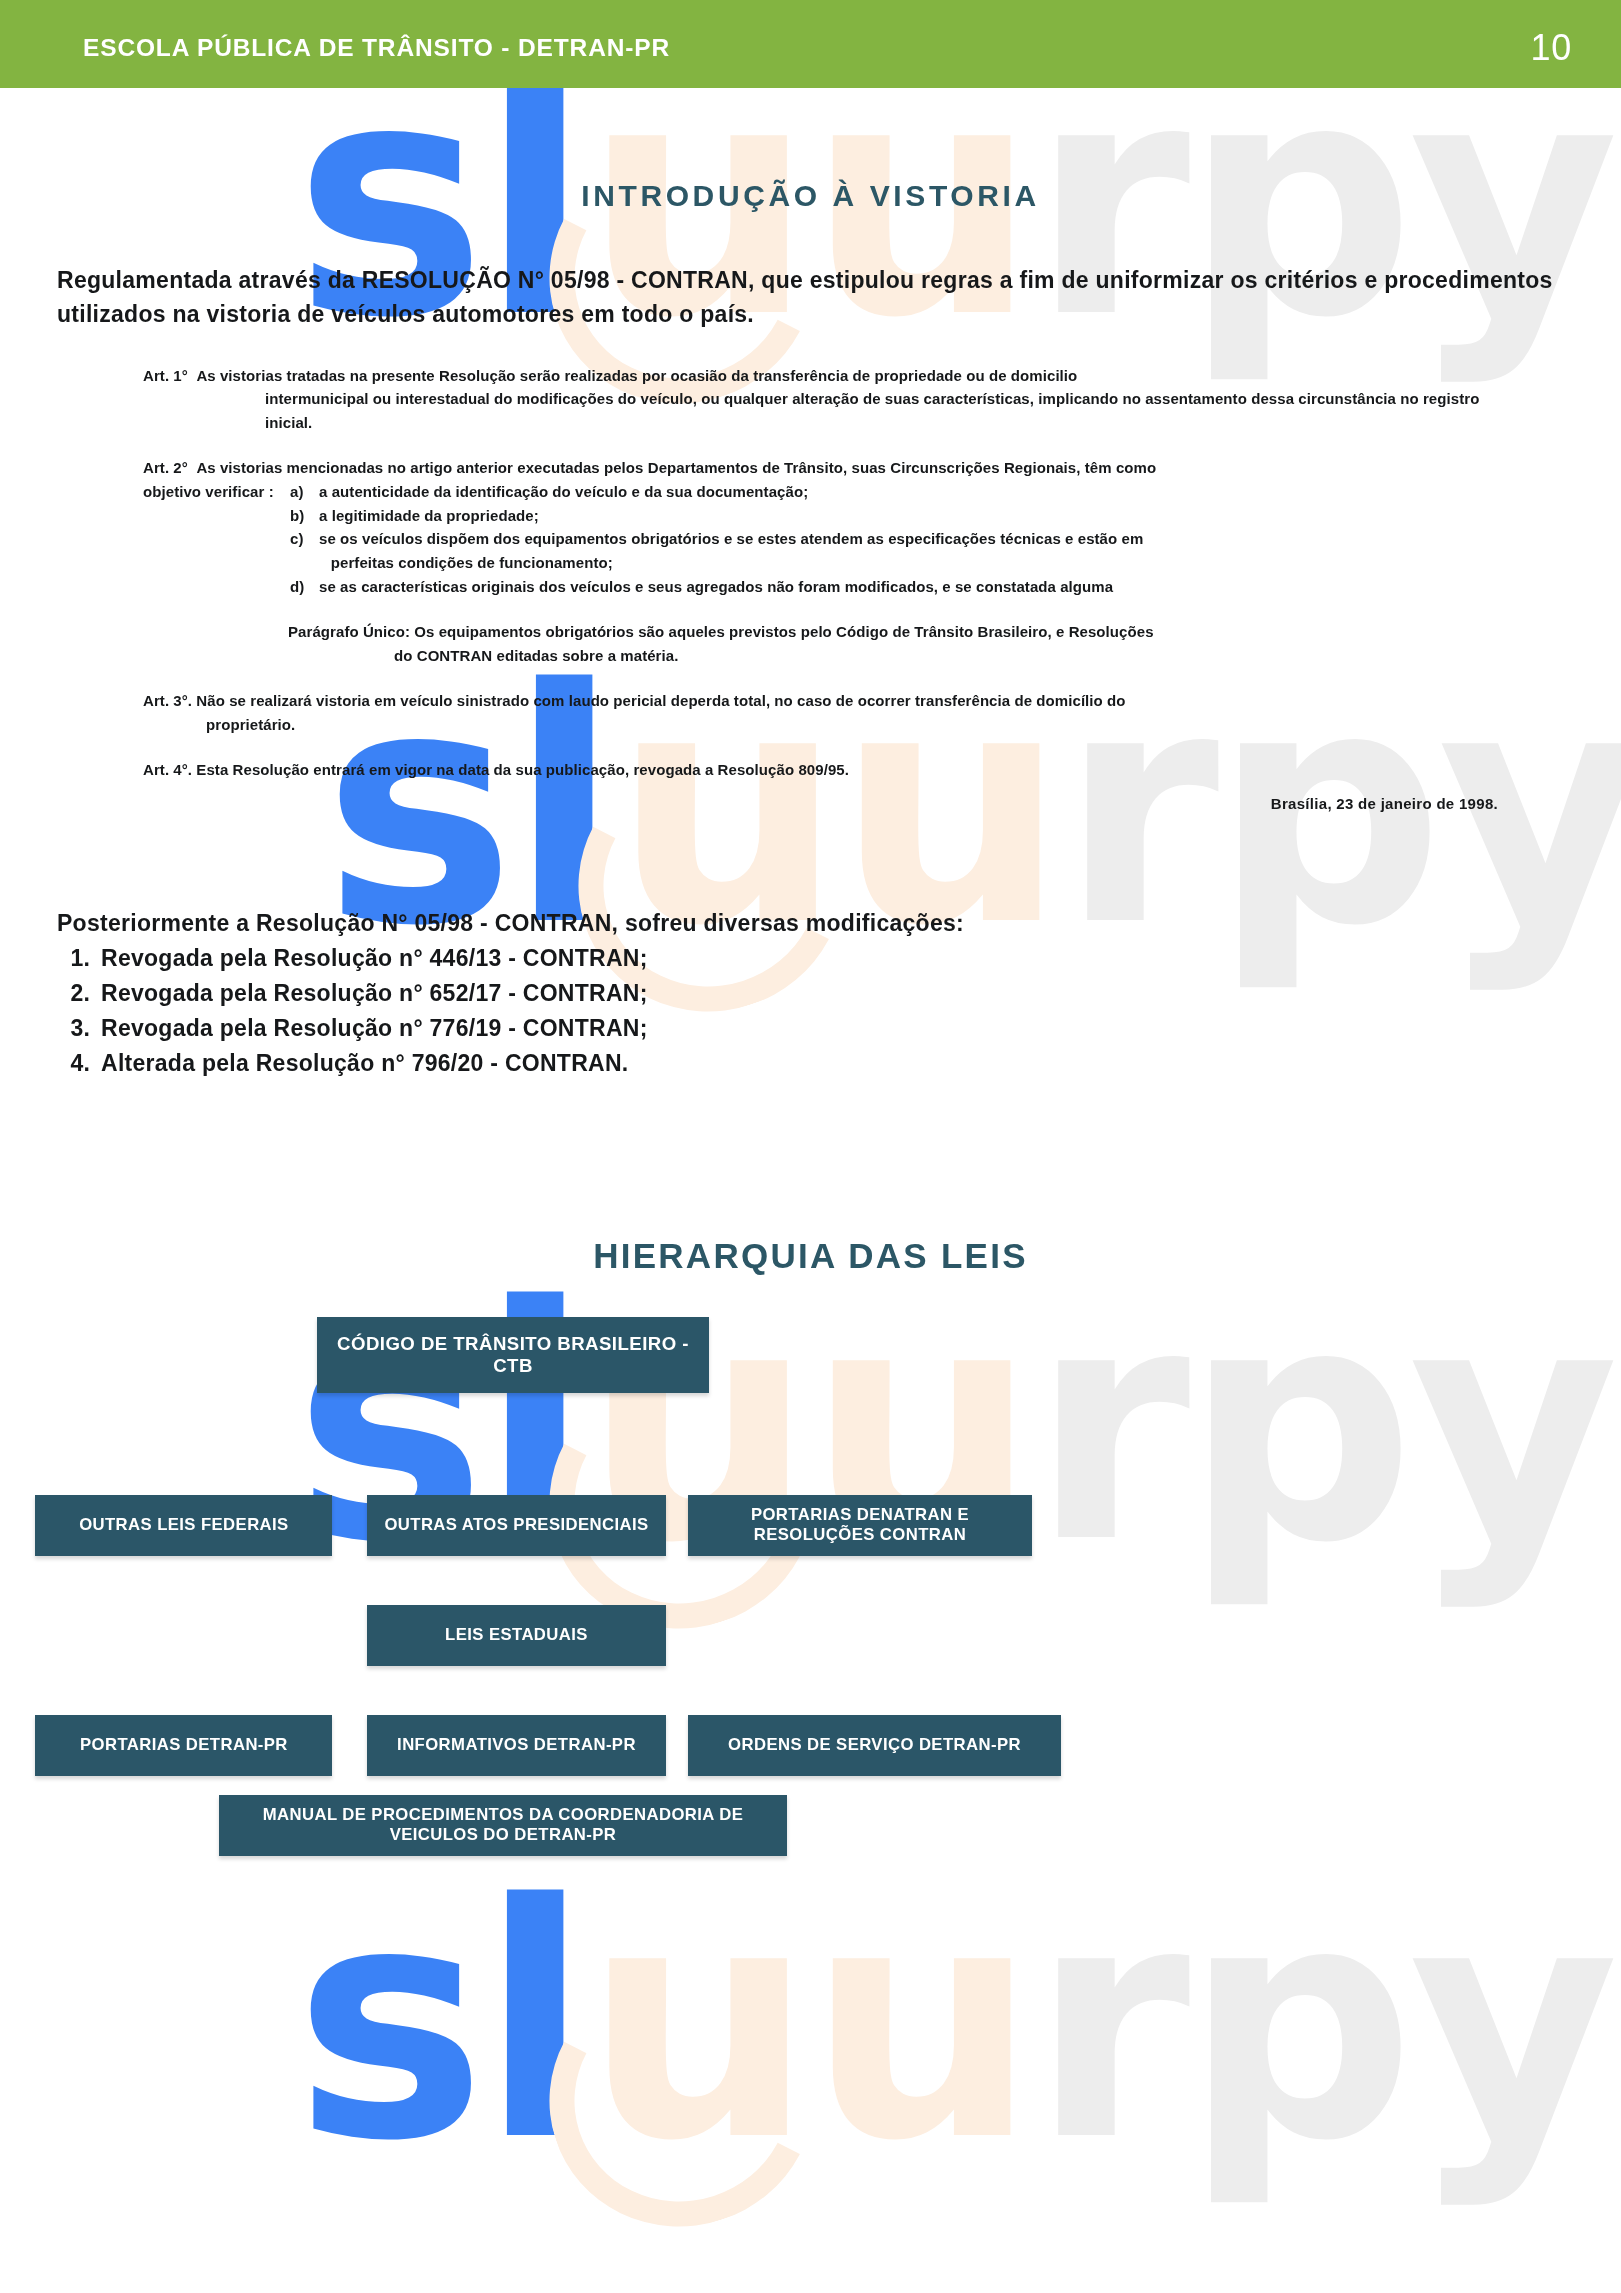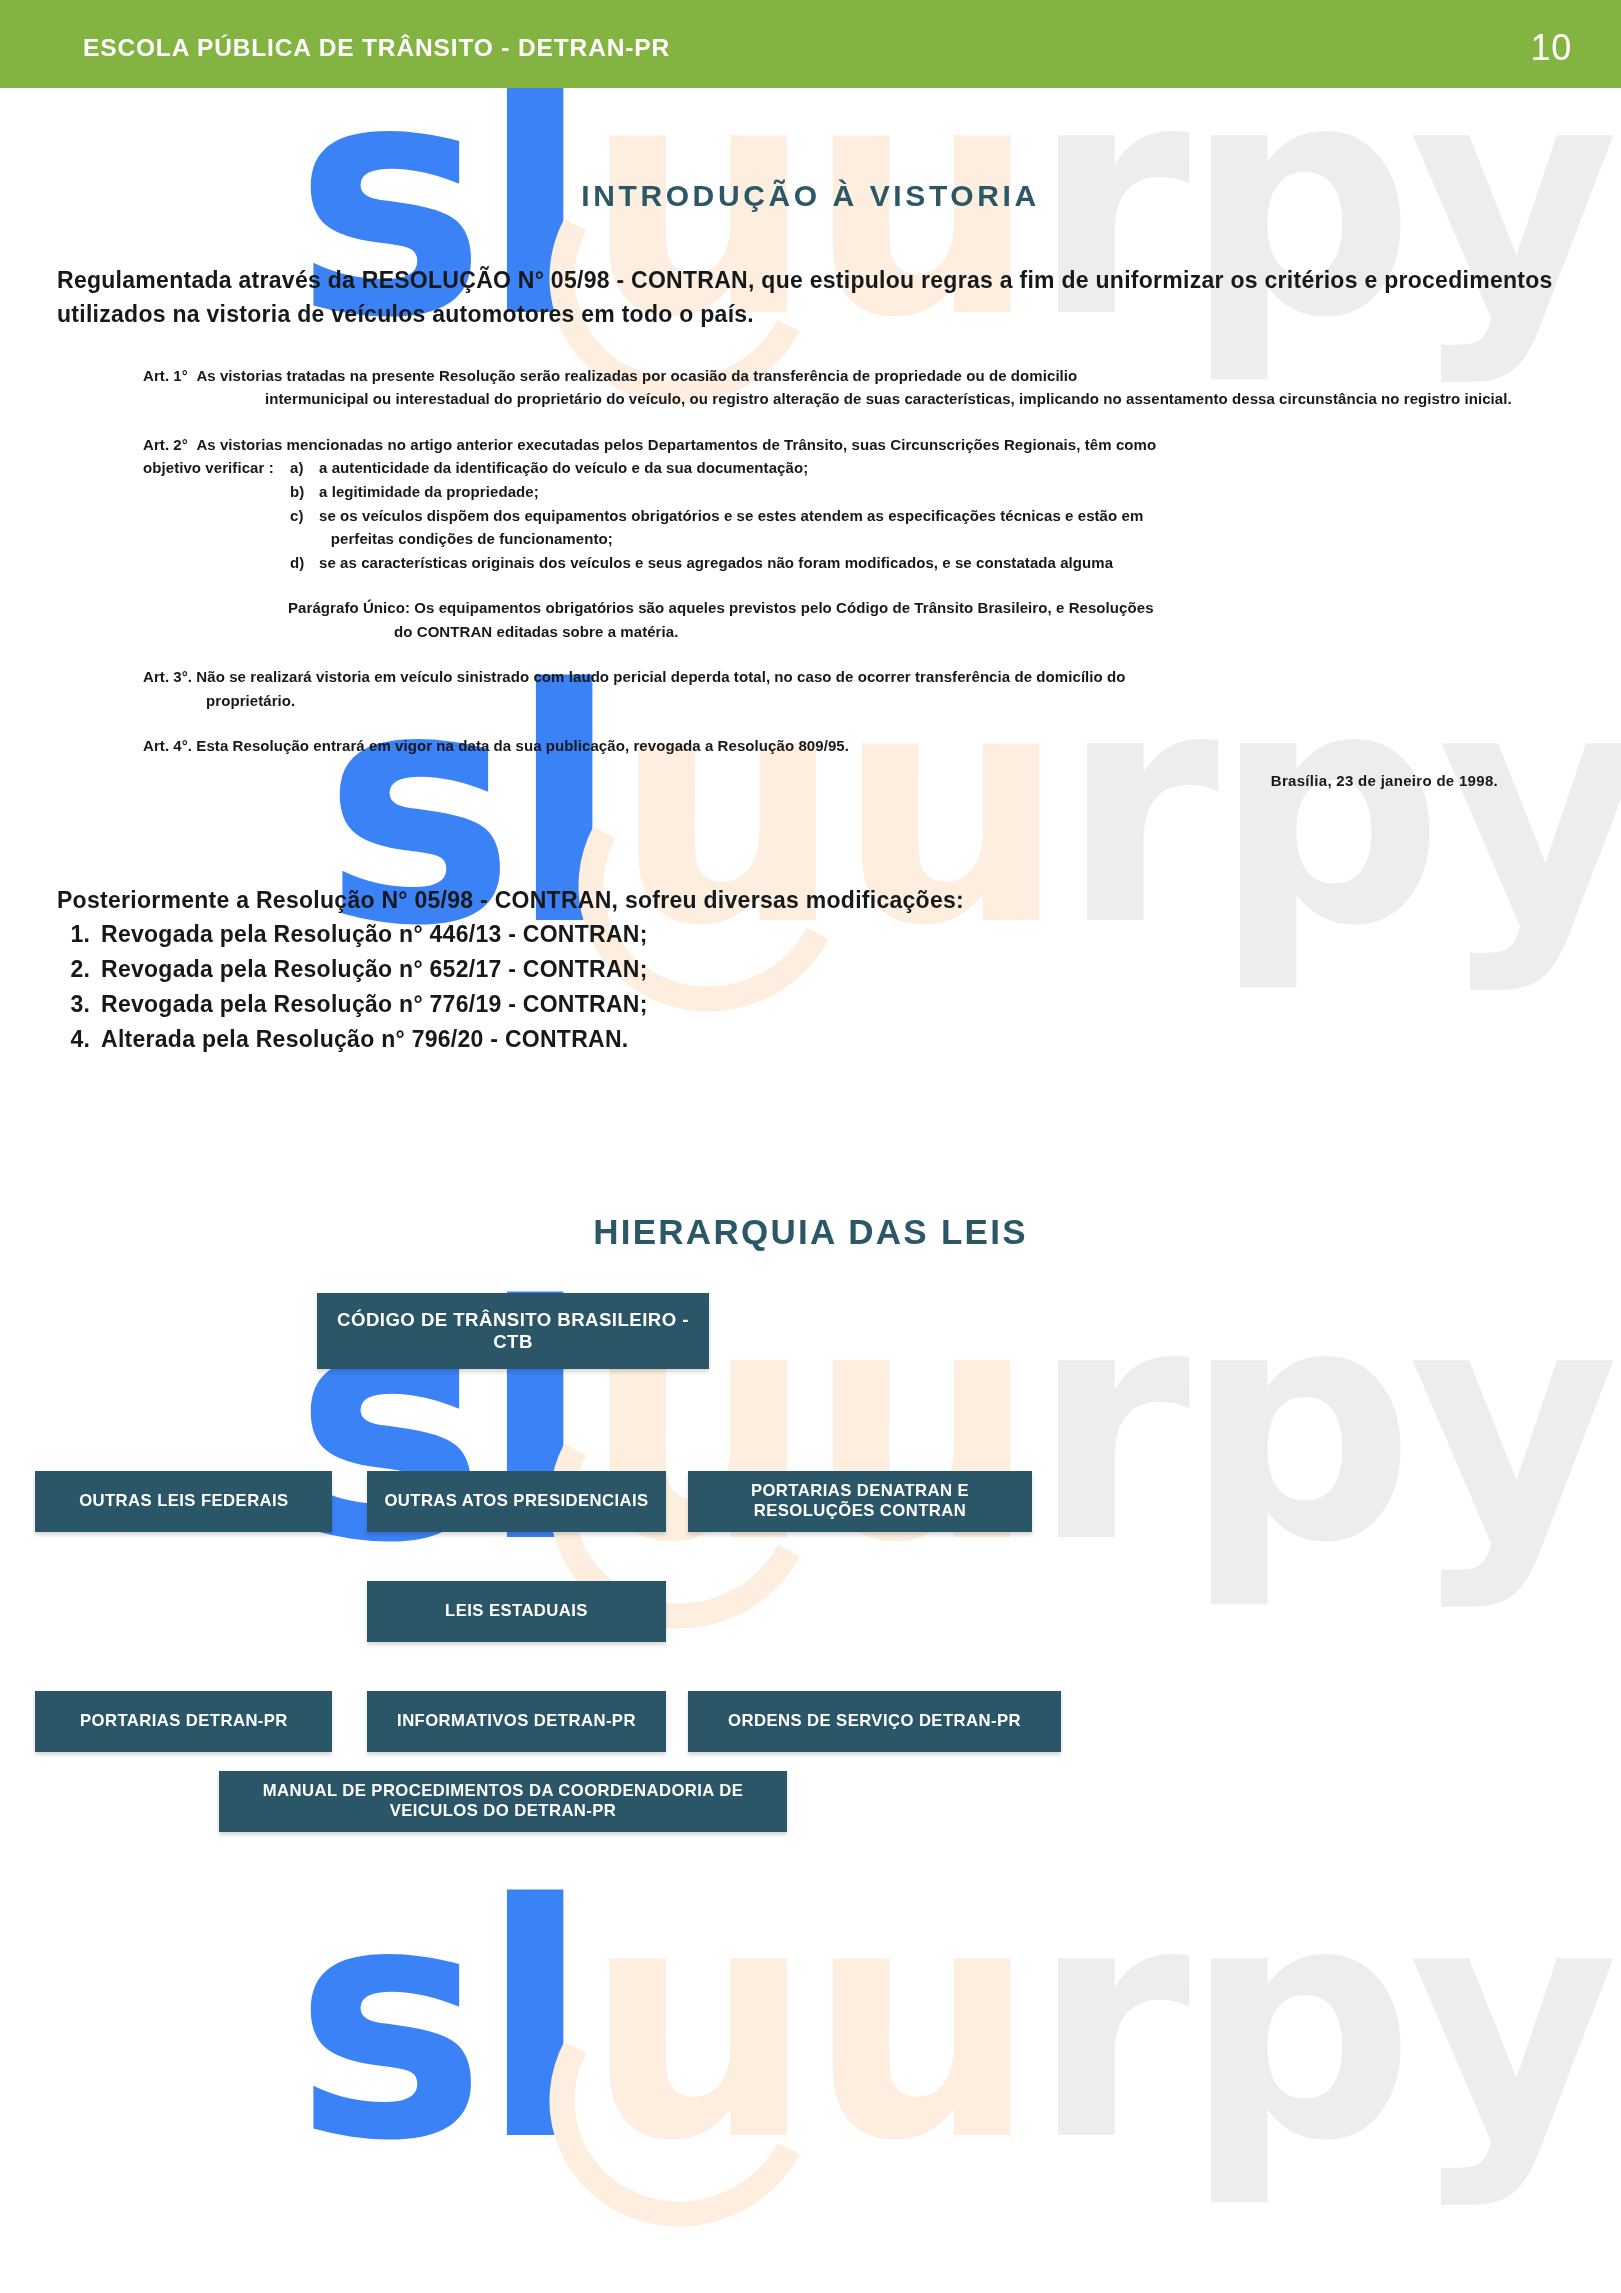--- a/index.html
+++ b/index.html
@@ -270,21 +270,21 @@
   <div class="content">
 
     <h1 class="section-title">INTRODUÇÃO À VISTORIA</h1>
 
     <p class="lead">Regulamentada através da RESOLUÇÃO N° 05/98 - CONTRAN, que estipulou regras a fim de uniformizar os critérios e procedimentos utilizados na vistoria de veículos automotores em todo o país.</p>
 
     <div class="articles">
 
       <div class="art art-hang">
         <span>Art. 1°</span>&nbsp;&nbsp;<span>As  vistorias  tratadas  na presente Resolução serão   realizadas  por  ocasião da transferência de propriedade ou de domicilio</span>
-        <span class="cont">intermunicipal ou interestadual do proprietário do veículo, ou registro alteração de suas características, implicando no assentamento dessa circunstância no registro inicial.</span>
+        <span class="cont">intermunicipal ou interestadual do modificações do veículo, ou qualquer alteração de suas características, implicando no assentamento dessa circunstância no registro inicial.</span>
       </div>
 
       <div class="art">
         <div class="art2-head">
           <span>Art. 2°</span>&nbsp;&nbsp;<span>As  vistorias mencionadas no artigo anterior executadas pelos Departamentos de Trânsito, suas Circunscrições Regionais, têm como</span>
         </div>
         <div class="art2-row">
           <div class="art2-obj">objetivo verificar :</div>
           <div class="art2-list">
 

